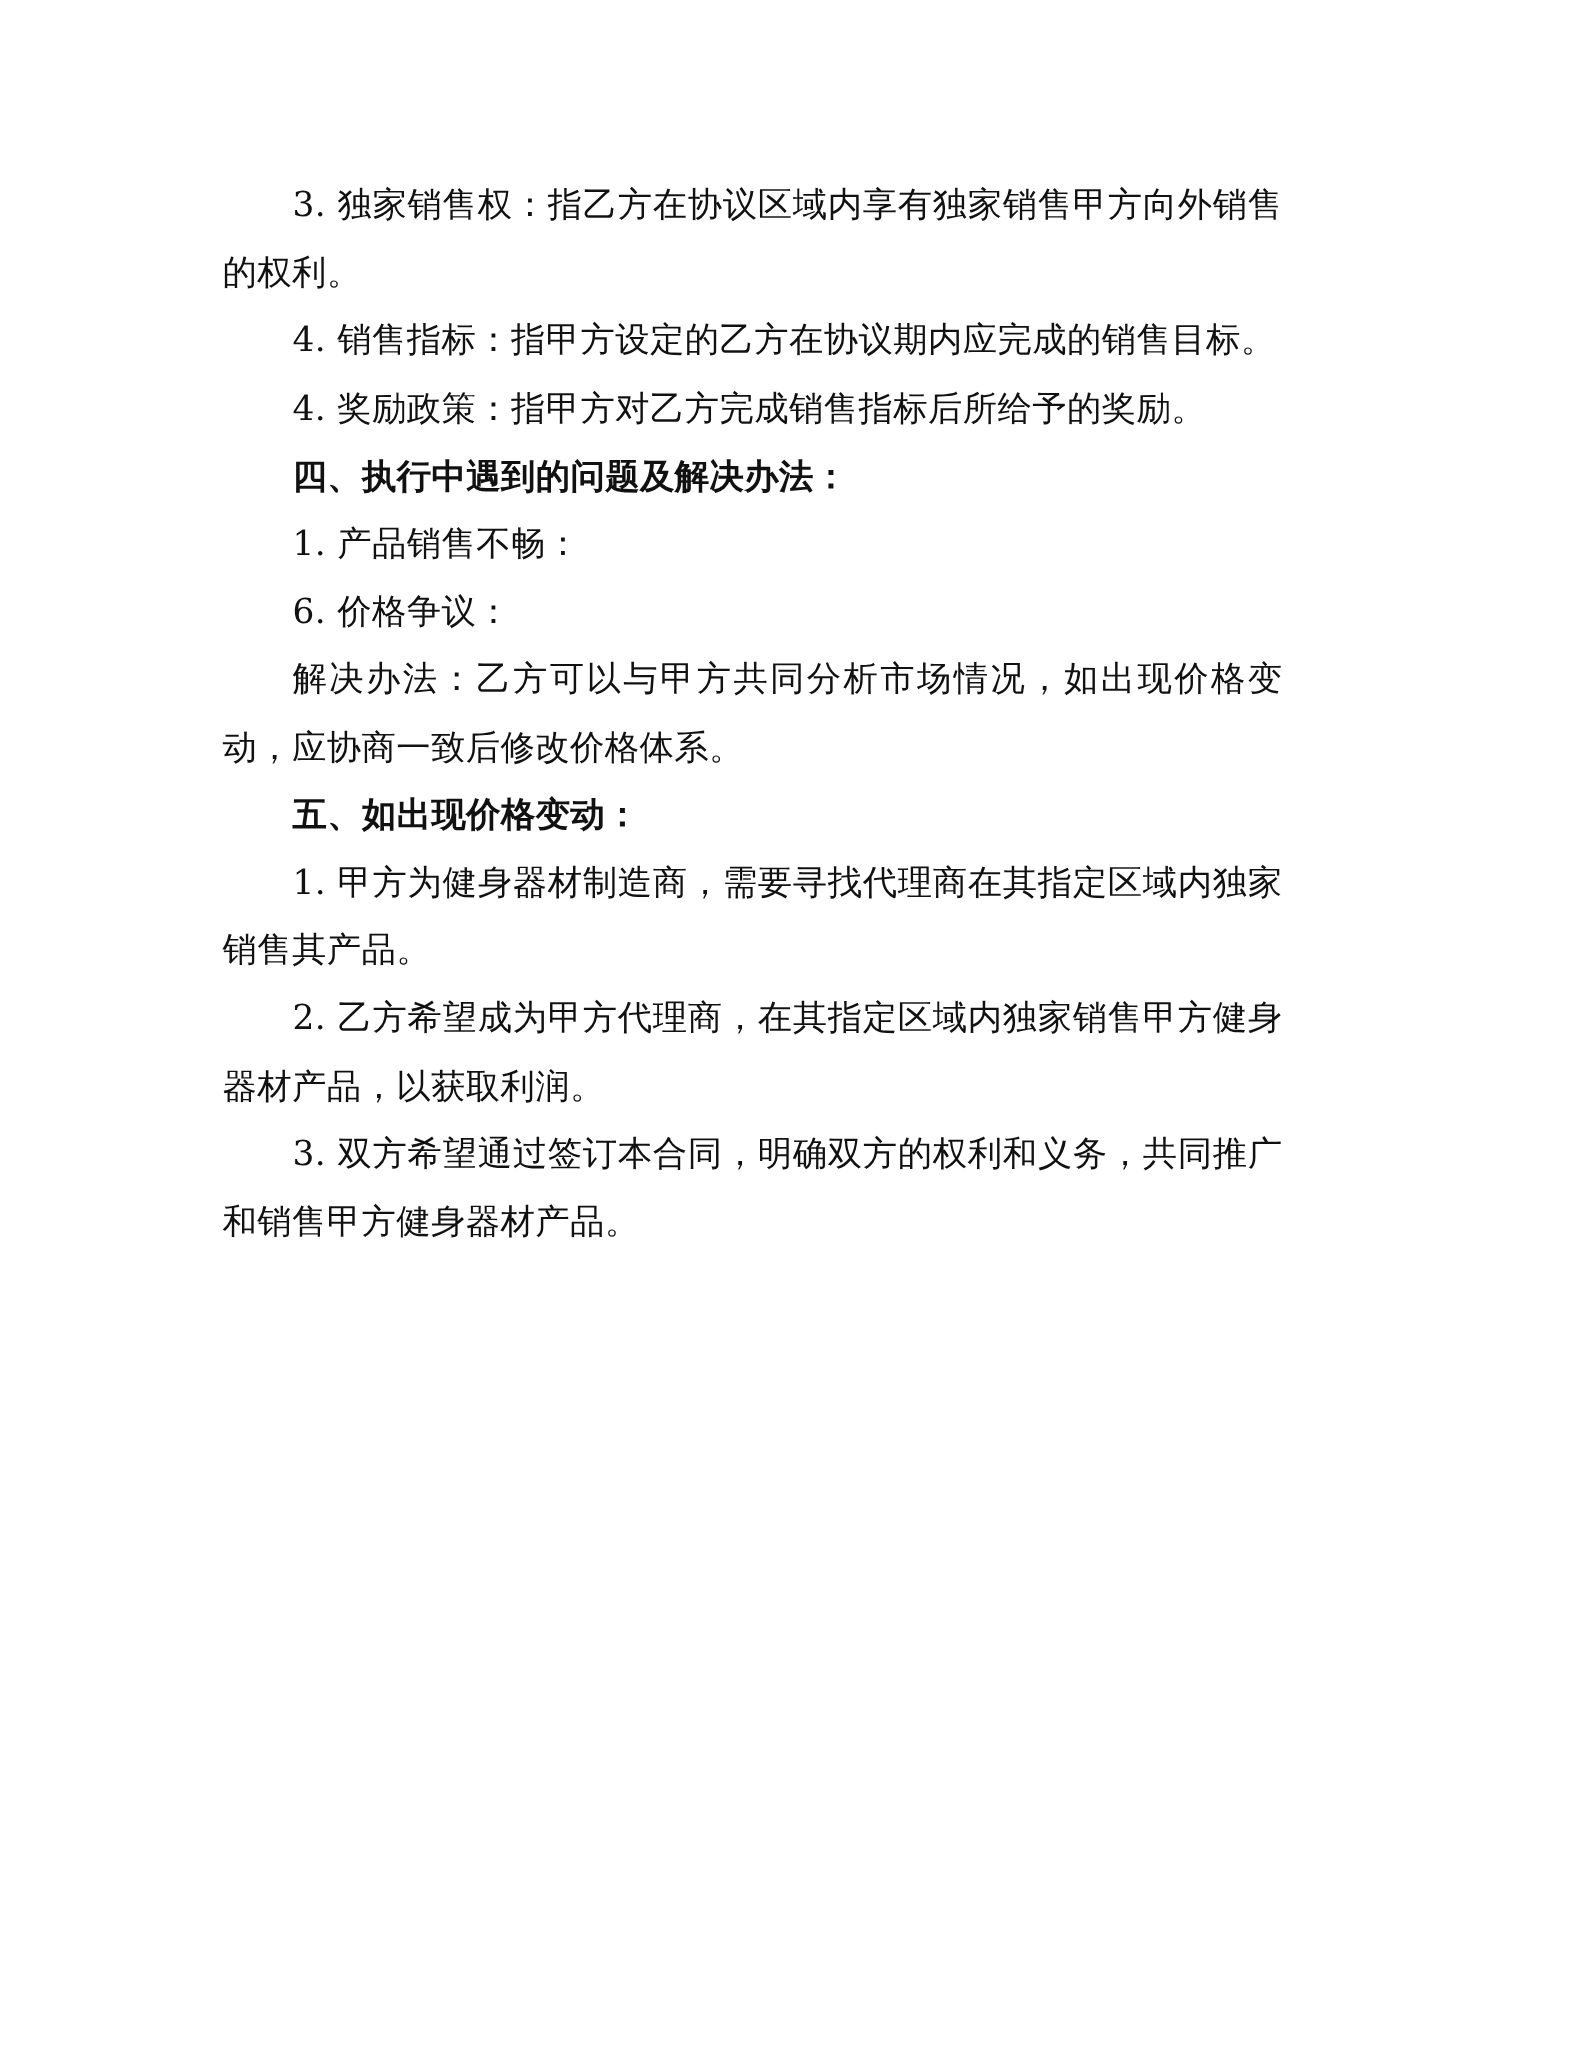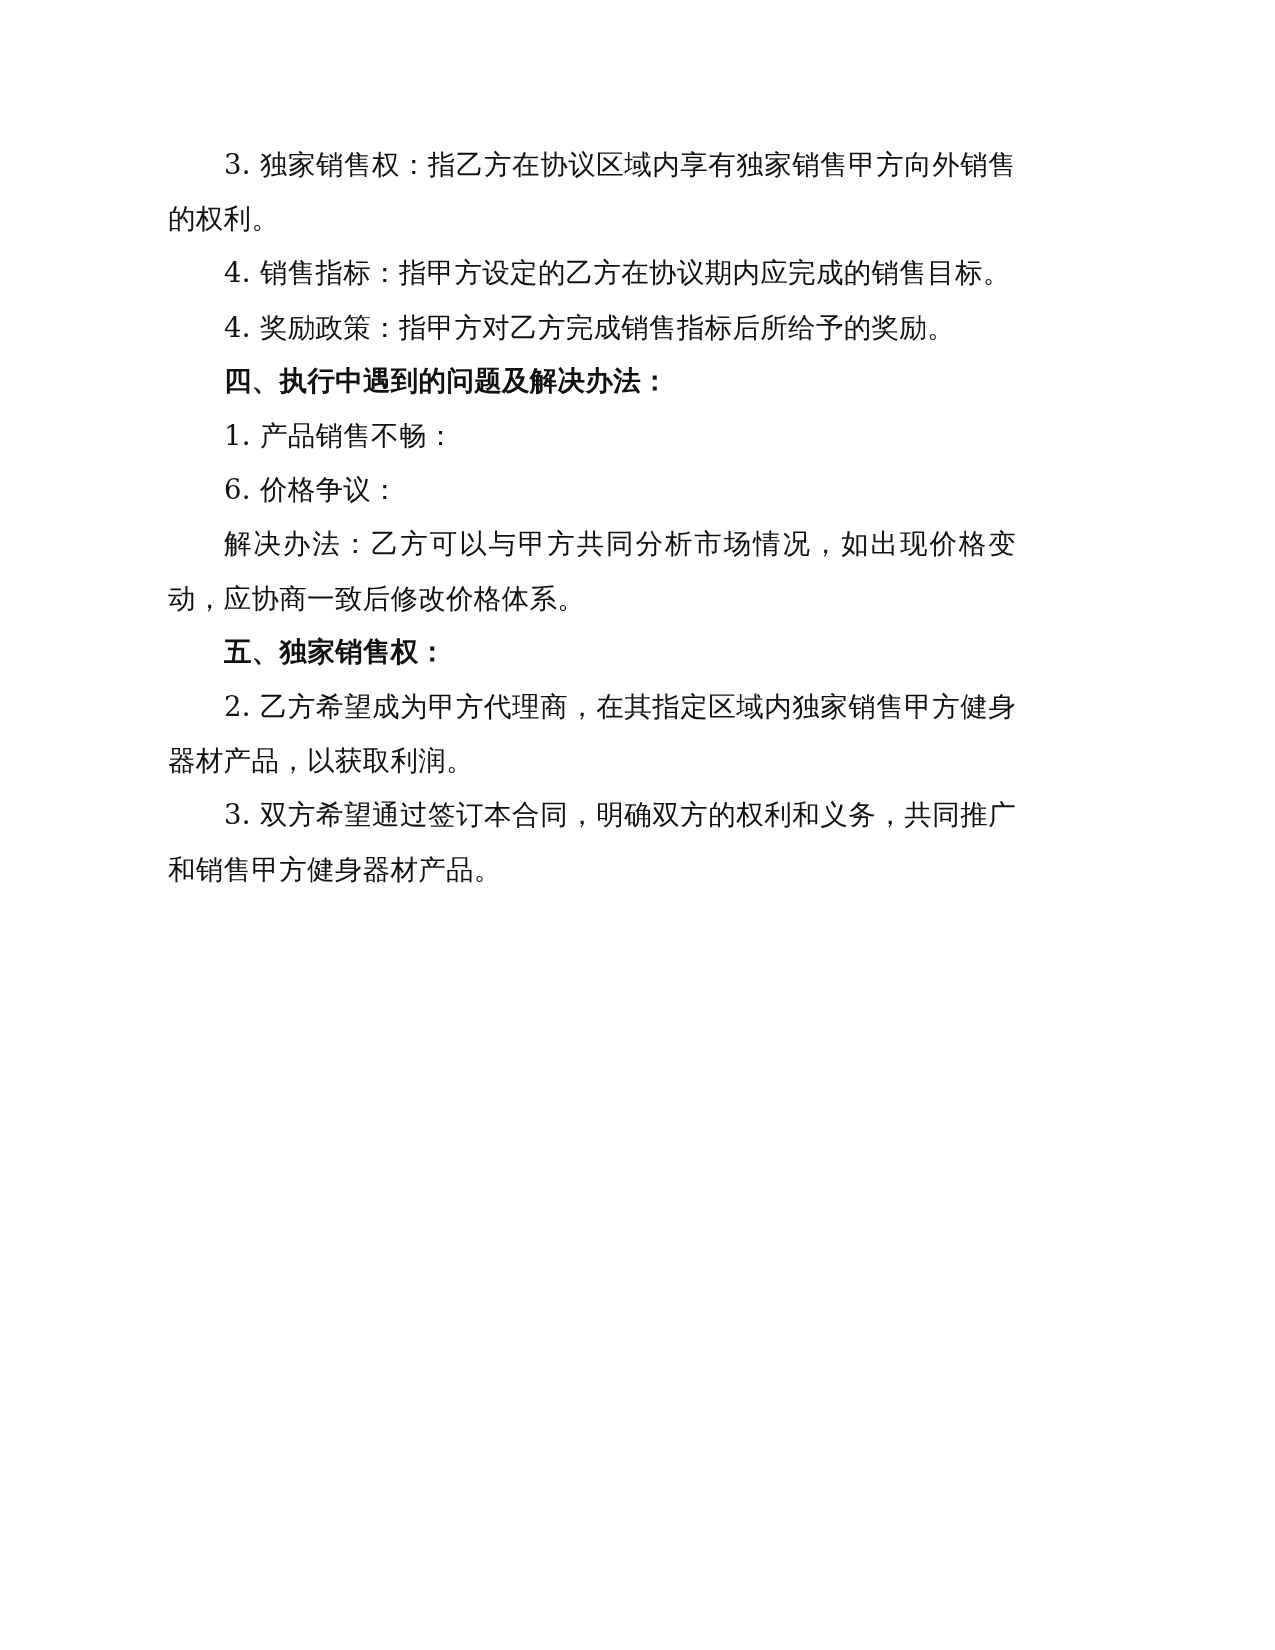--- a/index.html
+++ b/index.html
@@ -10,21 +10,21 @@
     body {
       width: 1275px;
       height: 1650px;
       position: relative;
       overflow: hidden;
       color: #111111;
       font-family: "DejaVu Serif", "Liberation Serif", serif;
     }
     .page {
       position: absolute;
-      left: 168px;
+      left: 178px;
       top: 137px;
       width: 848px;
     }
     .para {
       margin: 0;
       font-size: 27.5px;
       line-height: 54.2px;
       text-indent: 56px;
       text-align: justify;
       letter-spacing: 0.3px;
@@ -39,16 +39,17 @@
 <body>
 
 <div class="page">
   <p class="para">3. 独家销售权：指乙方在协议区域内享有独家销售甲方向外销售的权利。</p>
   <p class="para">4. 销售指标：指甲方设定的乙方在协议期内应完成的销售目标。</p>
   <p class="para">4. 奖励政策：指甲方对乙方完成销售指标后所给予的奖励。</p>
   <p class="para heading">四、执行中遇到的问题及解决办法：</p>
   <p class="para">1. 产品销售不畅：</p>
   <p class="para">6. 价格争议：</p>
   <p class="para">解决办法：乙方可以与甲方共同分析市场情况，如出现价格变动，应协商一致后修改价格体系。</p>
-  <p class="para heading">五、独家销售权：</p>
+  <p class="para heading">五、如出现价格变动：</p>
+  <p class="para">1. 甲方为健身器材制造商，需要寻找代理商在其指定区域内独家销售其产品。</p>
   <p class="para">2. 乙方希望成为甲方代理商，在其指定区域内独家销售甲方健身器材产品，以获取利润。</p>
   <p class="para">3. 双方希望通过签订本合同，明确双方的权利和义务，共同推广和销售甲方健身器材产品。</p>
 </div>
 
 </body></html>

